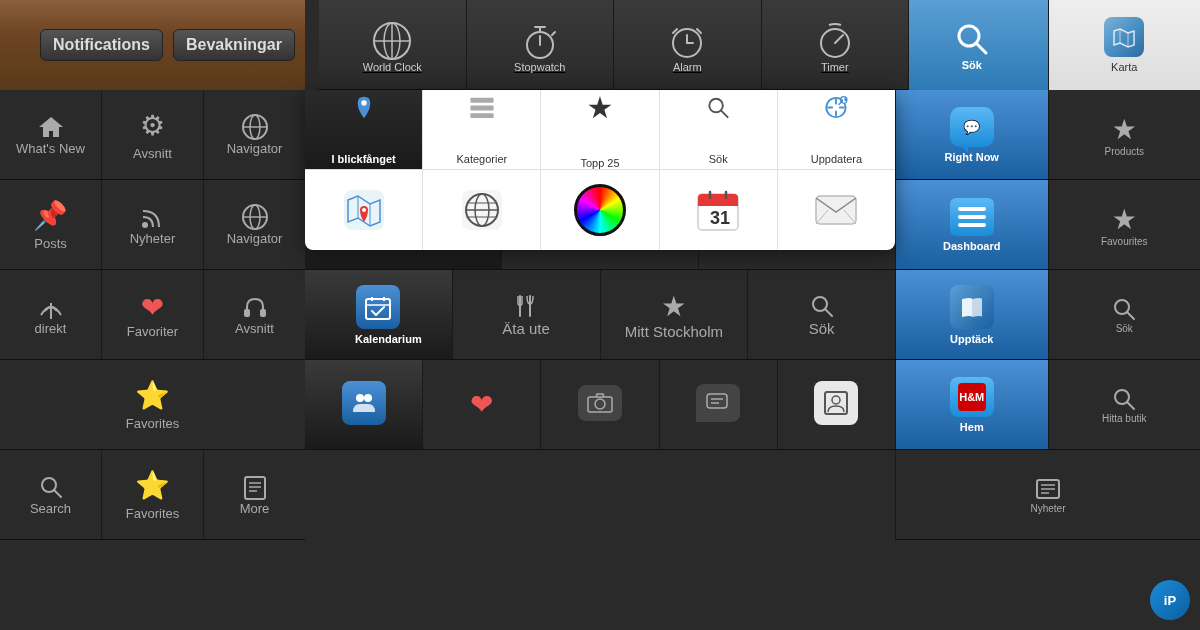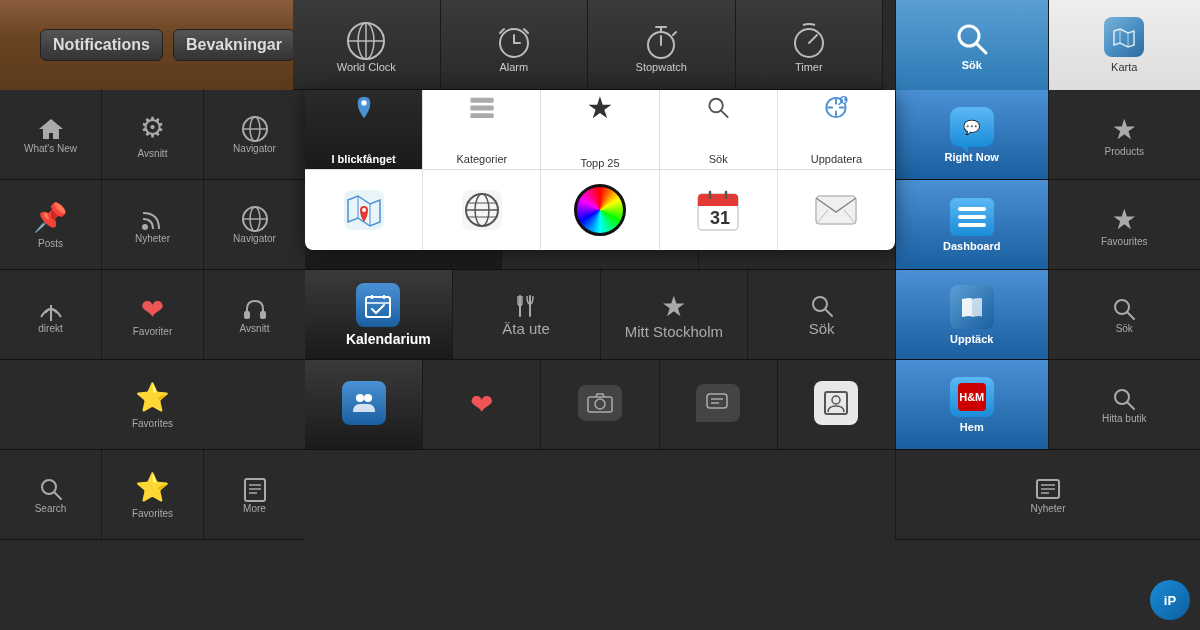--- a/index.html
+++ b/index.html
@@ -137,21 +137,21 @@
       flex: 1;
       display: flex;
       flex-direction: column;
       align-items: center;
       justify-content: center;
       cursor: pointer;
       border-right: 1px solid #1a1a1a;
     }
     .left-icon-cell:last-child { border-right: none; }
     .left-icon-cell .icon { font-size: 28px; color: #aaa; margin-bottom: 4px; }
-    .left-icon-cell .label { font-size: 10px; color: #aaa; text-align: center; }
+    .left-icon-cell .label { font-size: 13px; color: #aaa; text-align: center; }
 
     
     .right-panel {
       position: absolute;
       right: 0;
       top: 0;
       width: 305px;
       height: 630px;
     }
 
@@ -429,49 +429,49 @@
       cursor: pointer;
       border-left: 1px solid #1a1a1a;
     }
     .rp-cell .label { font-size: 10px; color: #aaa; text-align: center; }
   </style>
 </head>
 <body>
 
 <div class="screen">
 
-  <div class="top-bar row" style="position:absolute;top:0;left:293px;width:590px;z-index:10;">
+  <div class="top-bar row" style="position:absolute;top:0;left:319px;width:590px;z-index:10;text-decoration:underline;">
     <div class="app-icon-cell">
       <svg class="clock-svg" viewBox="0 0 40 40">
         <circle cx="20" cy="20" r="18" fill="none" stroke="#bbb" stroke-width="2"></circle>
         <ellipse cx="20" cy="20" rx="8" ry="18" fill="none" stroke="#bbb" stroke-width="1.5"></ellipse>
         <line x1="2" y1="20" x2="38" y2="20" stroke="#bbb" stroke-width="1.5"></line>
         <line x1="20" y1="2" x2="20" y2="38" stroke="#bbb" stroke-width="1.5"></line>
       </svg>
       <span class="label">World Clock</span>
+    </div>
+    <div class="app-icon-cell">
+      <svg class="clock-svg" viewBox="0 0 40 40">
+        <circle cx="20" cy="24" r="13" fill="none" stroke="#bbb" stroke-width="2"></circle>
+        <line x1="20" y1="24" x2="20" y2="15" stroke="#bbb" stroke-width="2" stroke-linecap="round"></line>
+        <line x1="15" y1="6" x2="25" y2="6" stroke="#bbb" stroke-width="2" stroke-linecap="round"></line>
+        <line x1="20" y1="6" x2="20" y2="11" stroke="#bbb" stroke-width="2"></line>
+        <line x1="32" y1="14" x2="35" y2="11" stroke="#bbb" stroke-width="2" stroke-linecap="round"></line>
+      </svg>
+      <span class="label">Stopwatch</span>
     </div>
     <div class="app-icon-cell">
       <svg class="clock-svg" viewBox="0 0 40 40">
         <circle cx="20" cy="22" r="14" fill="none" stroke="#bbb" stroke-width="2"></circle>
         <line x1="20" y1="22" x2="20" y2="14" stroke="#bbb" stroke-width="2" stroke-linecap="round"></line>
         <line x1="20" y1="22" x2="26" y2="22" stroke="#bbb" stroke-width="2" stroke-linecap="round"></line>
         <line x1="10" y1="8" x2="6" y2="12" stroke="#bbb" stroke-width="2" stroke-linecap="round"></line>
         <line x1="30" y1="8" x2="34" y2="12" stroke="#bbb" stroke-width="2" stroke-linecap="round"></line>
       </svg>
       <span class="label">Alarm</span>
-    </div>
-    <div class="app-icon-cell">
-      <svg class="clock-svg" viewBox="0 0 40 40">
-        <circle cx="20" cy="24" r="13" fill="none" stroke="#bbb" stroke-width="2"></circle>
-        <line x1="20" y1="24" x2="20" y2="15" stroke="#bbb" stroke-width="2" stroke-linecap="round"></line>
-        <line x1="15" y1="6" x2="25" y2="6" stroke="#bbb" stroke-width="2" stroke-linecap="round"></line>
-        <line x1="20" y1="6" x2="20" y2="11" stroke="#bbb" stroke-width="2"></line>
-        <line x1="32" y1="14" x2="35" y2="11" stroke="#bbb" stroke-width="2" stroke-linecap="round"></line>
-      </svg>
-      <span class="label">Stopwatch</span>
     </div>
     <div class="app-icon-cell">
       <svg class="clock-svg" viewBox="0 0 40 40">
         <circle cx="20" cy="22" r="14" fill="none" stroke="#bbb" stroke-width="2"></circle>
         <path d="M20 22 L28 14" stroke="#bbb" stroke-width="2" stroke-linecap="round"></path>
         <path d="M14 4 Q20 2 26 4" fill="none" stroke="#bbb" stroke-width="2"></path>
       </svg>
       <span class="label">Timer</span>
     </div>
   </div>
@@ -761,21 +761,21 @@
       <div class="main-cell kalendarium-cell" style="background:linear-gradient(180deg,#3a3a3a 0%,#1a1a1a 100%);">
         <div style="width:44px;height:44px;background:linear-gradient(180deg,#4a90d4 0%,#1a5fa0 100%);border-radius:8px;display:flex;align-items:center;justify-content:center;margin-bottom:4px;">
           <svg width="28" height="28" viewBox="0 0 28 28">
             <rect x="2" y="6" width="24" height="20" rx="2" fill="none" stroke="#fff" stroke-width="2"></rect>
             <line x1="8" y1="4" x2="8" y2="8" stroke="#fff" stroke-width="2"></line>
             <line x1="20" y1="4" x2="20" y2="8" stroke="#fff" stroke-width="2"></line>
             <line x1="2" y1="12" x2="26" y2="12" stroke="#fff" stroke-width="1.5"></line>
             <path d="M8 18 L12 22 L20 14" fill="none" stroke="#fff" stroke-width="2" stroke-linecap="round"></path>
           </svg>
         </div>
-        <span class="label" style="color:#fff;font-weight:700;font-size:14px;margin-left:20px;">Kalendarium</span>
+        <span class="label" style="color:#fff;font-weight:700;font-size:11px;margin-left:20px;">Kalendarium</span>
       </div>
       <div class="main-cell">
         <svg width="28" height="28" viewBox="0 0 28 28">
           <line x1="8" y1="4" x2="8" y2="24" stroke="#aaa" stroke-width="2" stroke-linecap="round"></line>
           <path d="M6 4 L6 12 Q8 16 10 12 L10 4" fill="none" stroke="#aaa" stroke-width="1.5"></path>
           <line x1="18" y1="4" x2="18" y2="24" stroke="#aaa" stroke-width="2" stroke-linecap="round"></line>
           <path d="M15 4 Q15 12 18 12 Q21 12 21 4" fill="none" stroke="#aaa" stroke-width="1.5"></path>
         </svg>
         <span class="label">Äta ute</span>
       </div>

